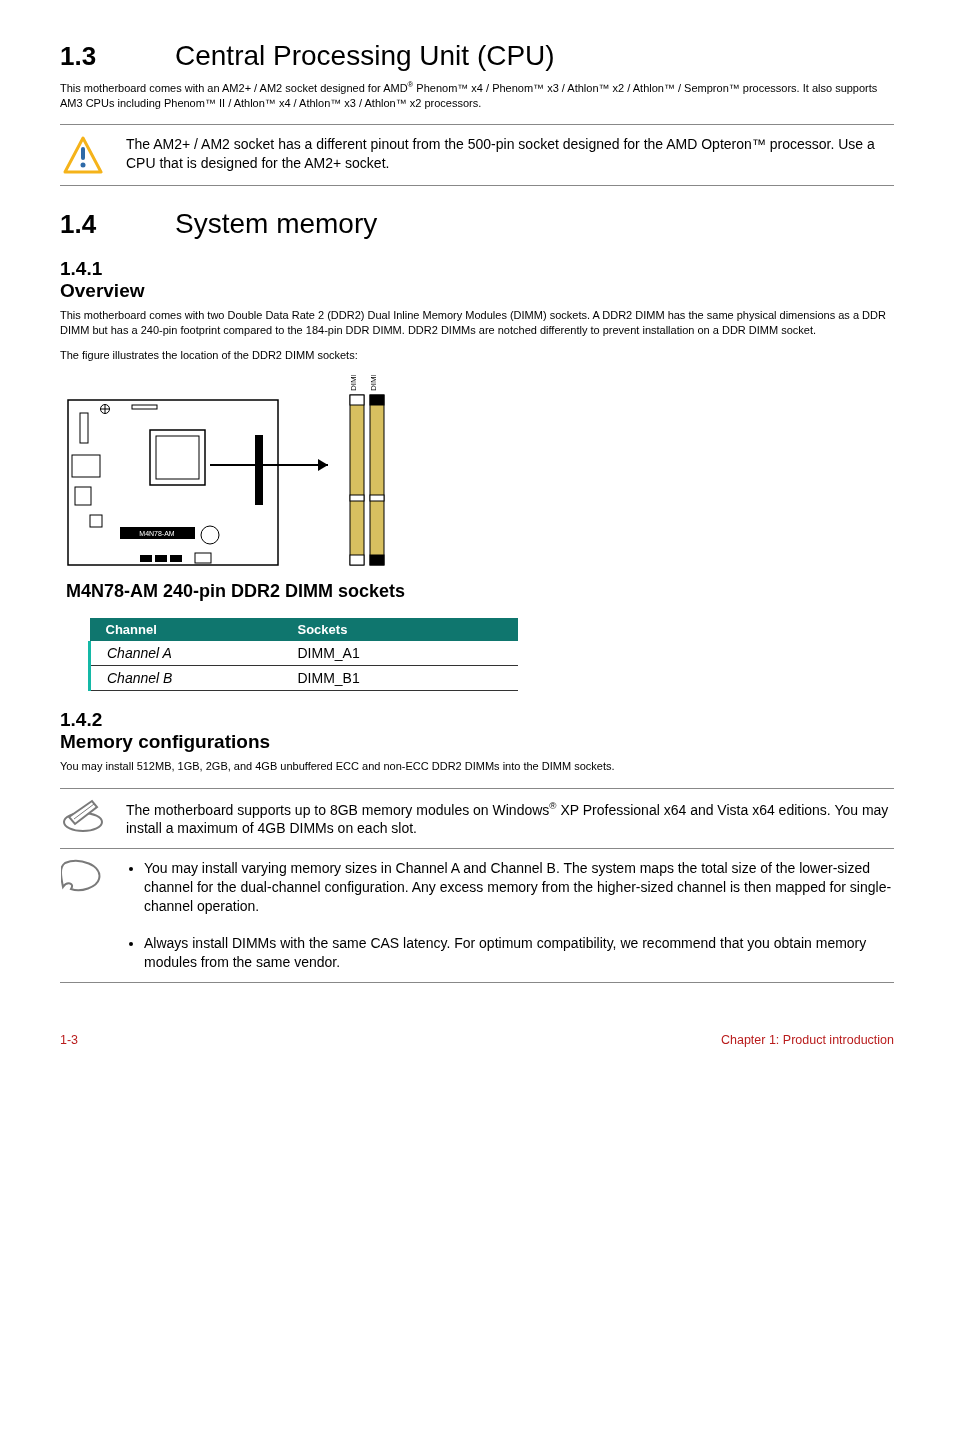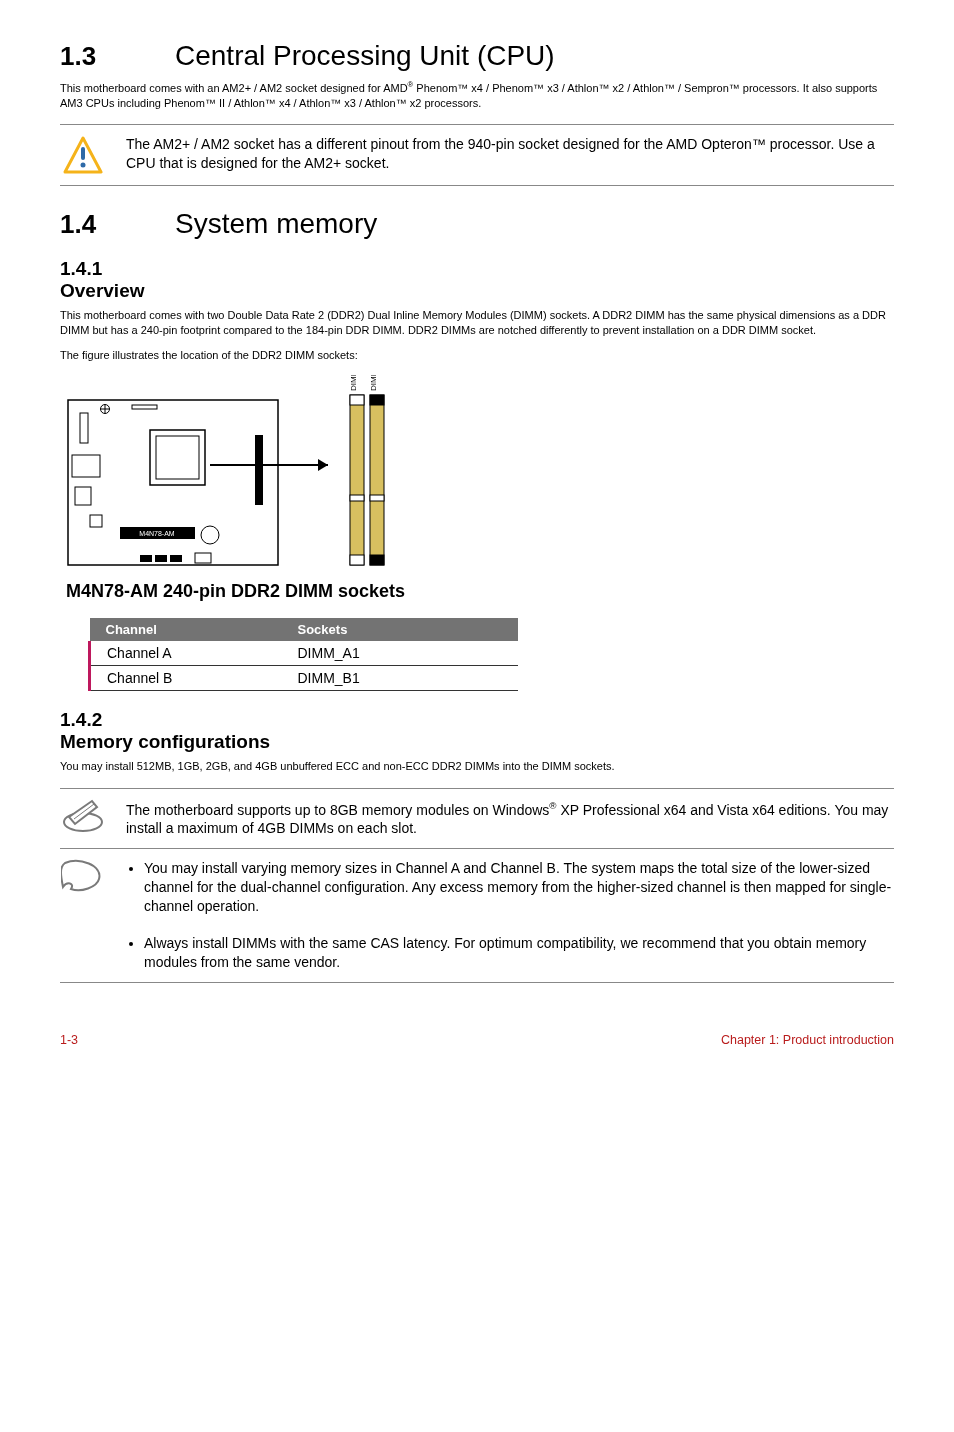--- a/index.html
+++ b/index.html
@@ -87,36 +87,37 @@
     font-size: 18px;
     font-weight: bold;
     margin: 6px 0 16px 6px;
   }
   table.sock {
     border-collapse: collapse;
     width: 430px;
     margin: 0 0 14px 28px;
   }
   table.sock th {
-    background: #737373;
+    background: #0f766e;
     color: #fff;
     font-weight: bold;
     font-size: 13px;
     text-align: left;
     padding: 4px 16px;
     border: none;
   }
   table.sock td {
     font-size: 14px;
     padding: 4px 16px;
     border-bottom: 1px solid #333;
   }
   table.sock tr td:first-child { 
     border-right: none;
-    border-left: 3px solid #be185d;
+    border-left: 3px solid #14b8a6;
+    font-style: italic;
   }
   table.sock th:first-child { width: 160px; }
   sup { font-size: 0.7em; }
   .footer {
     display: flex;
     justify-content: space-between;
     font-size: 12.5px;
     color: #b91c1c;
     margin-top: 50px;
   }
@@ -137,21 +138,21 @@
   </p>
 
   <div class="callout">
     <div class="callout-icon">
       <svg width="40" height="40" viewBox="0 0 40 40">
         <polygon points="20,3 38,37 2,37" fill="none" stroke="#f5b31a" stroke-width="3" stroke-linejoin="round"></polygon>
         <rect x="18" y="12" width="4" height="13" rx="2" fill="#2e6aa8"></rect>
         <circle cx="20" cy="30" r="2.5" fill="#2e6aa8"></circle>
       </svg>
     </div>
-    <div class="callout-text">The AM2+ / AM2 socket has a different pinout from the 940-pin socket designed for the AMD Opteron™ processor. Use a CPU that is designed for the AM2+ socket.</div>
+    <div class="callout-text">The AM2+ / AM2 socket has a different pinout from the 500-pin socket designed for the AMD Opteron™ processor. Use a CPU that is designed for the AM2+ socket.</div>
   </div>
 
   <div class="h1-line">
     <span class="h1-num">1.4</span>
     <span class="h1-title">System memory</span>
   </div>
 
   <div class="h2-line">
     <span class="h2-num">1.4.1</span>
     <span class="h2-title">Overview</span>

